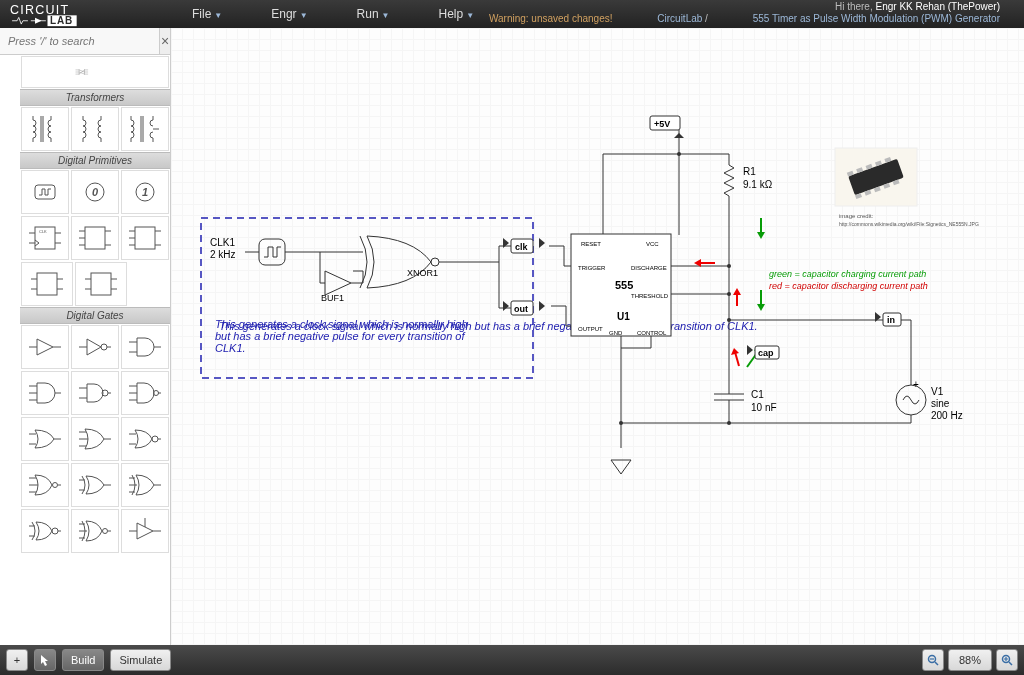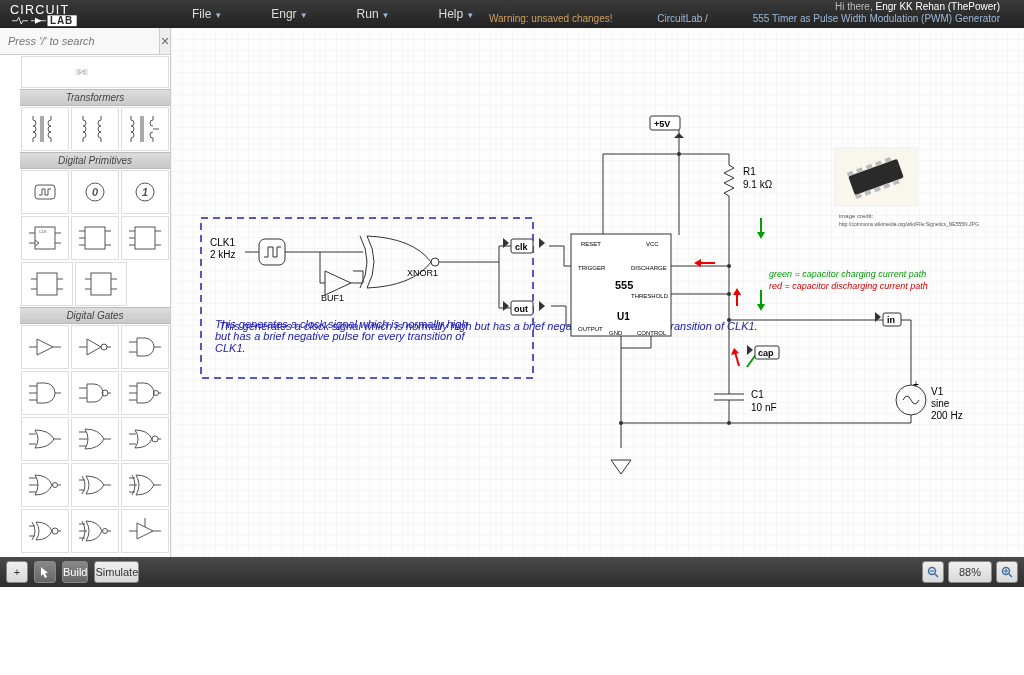--- a/index.html
+++ b/index.html
@@ -6,35 +6,35 @@
 .topbar { background: linear-gradient(#3a3a3a, #222); color: #ccc; height: 28px; display: flex; align-items: center; padding: 0; position: relative; }
 .logo { width: 145px; height: 19px; display:flex; align-items:center; justify-content:center;text-decoration:underline; }
 .logo-svg { width: 125px; }
 .menus { display: flex; gap: 22px; margin-left: 20px; }
 .menu-item { color: #ddd; cursor: pointer; font-size: 12px; margin-left: 27px; }
 .menu-caret { font-size: 8px; margin-left: 3px; color: #9cb8d8; }
 .top-right { position: absolute; right: 24px; top: 1px; text-align: right; font-size: 10px; line-height: 12px; color: #bbb; }
 .top-right b { color: #fff; font-weight: normal; }
 .warn { color: #d0a060; }
 .crumb a { color: #9cb8d8; text-decoration: none; margin-left: 42px; }
-.main { display: flex; height: 529px; }
+.main { display: flex; height: 617px; }
 .sidebar { width: 170px; border-right: 1px solid #ccc; background: #fff; height: 100%; display: flex; flex-direction: column; }
 .searchbox { display: flex; border-bottom: 1px solid #ccc; height: 26px; align-items: center; }
 .searchbox input { border: none; outline: none; flex: 1; padding: 0 8px; font-size: 11px; font-style: italic; color: #999; background: #f8f8f8; height: 100%; }
 .search-x { width: 22px; text-align: center; color: #666; cursor: pointer; font-size: 14px; background: #eee; height: 100%; line-height: 26px; border-left: 1px solid #ccc; }
 .palette { flex: 1; overflow-y: auto; overflow-x: hidden; scrollbar-width: thin; padding-left: 20px; }
 .cat-head { background: linear-gradient(#ddd,#c8c8c8); font-size: 10px; font-style: italic; text-align: center; padding: 2px 0; color: #444; border-top: 1px solid #bbb; border-bottom: 1px solid #bbb; }
 .row { display: flex; }
 .cell { width: 50px; height: 42px; border: 1px solid #ddd; margin: 1px; display: flex; align-items: center; justify-content: center; background: #fff; cursor: grab; }
 .cell.wide { width: 155px; height: 30px; }
 .cell svg { width: 42px; height: 34px; }
 .canvas { flex: 1; position: relative; background-image: repeating-linear-gradient(0deg, #f5f5f5, #f5f5f5 1px, transparent 1px, transparent 11px), repeating-linear-gradient(90deg, #f5f5f5, #f5f5f5 1px, transparent 1px, transparent 11px), repeating-linear-gradient(0deg, #ecebeb, #ecebeb 1px, transparent 1px, transparent 55px), repeating-linear-gradient(90deg, #ecebeb, #ecebeb 1px, transparent 1px, transparent 55px); background-color: #fdfdfd; overflow: auto; }
 .schem { position: absolute; left: 0; top: 0; }
 .botbar { height: 30px; background: linear-gradient(#4a4a4a,#2c2c2c); display: flex; align-items: center; padding: 0 6px; gap: 6px; }
-.bot-btn { background: linear-gradient(#f0f0f0, #d8d8d8); border: 1px solid #888; border-radius: 3px; height: 20px; padding: 0 0; cursor: pointer; font-size: 11px; display:flex; align-items:center; color:#333; }
+.bot-btn { background: linear-gradient(#f0f0f0, #d8d8d8); border: 1px solid #888; border-radius: 3px; height: 20px; padding: 0 8px; cursor: pointer; font-size: 11px; display:flex; align-items:center; color:#333; }
 .bot-btn.dark { background: linear-gradient(#888,#666); color: #fff; }
 .bot-btn.sq { width: 20px; padding: 0; justify-content:center; }
 .bot-right { margin-left: auto; display: flex; gap: 4px; align-items:center;border-radius:9px; }
 </style>
 </head>
 <body>
 
 <div class="topbar">
   <div class="logo">
     <svg class="logo-svg" viewBox="0 0 300 60">

